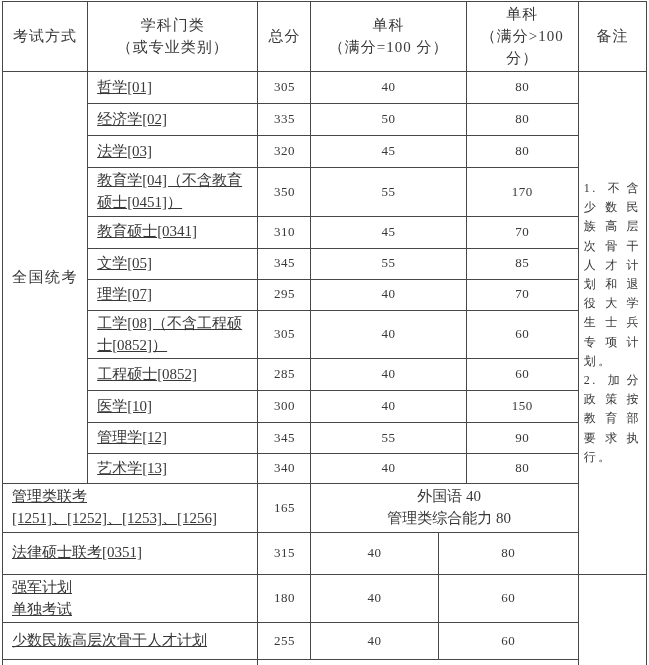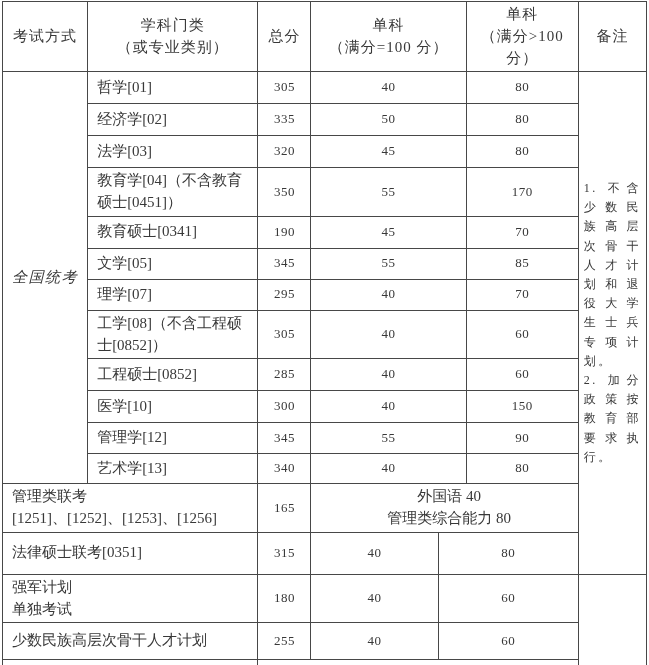--- a/index.html
+++ b/index.html
@@ -21,24 +21,24 @@
     border: 1px solid #474747;
     text-align: center;
     vertical-align: middle;
     font-weight: normal;
     font-size: 15px;
     padding: 2px 4px;
     overflow: hidden;
     line-height: 1.45;
   }
   .pre { white-space: pre-line; }
-  .left { text-align: left; padding-left: 9px; }
+  .left { text-align: left; padding-left: 9px; text-decoration: underline; }
   .num { font-size: 13px; letter-spacing: 0.5px; }
   .hdr { letter-spacing: 1px; }
-  .exam-mode { letter-spacing: 1.5px; font-style: italic; }
+  .exam-mode { letter-spacing: 1.5px; }
   .remark-cell {
     font-size: 12px;
     text-align: justify;
     vertical-align: middle;
     padding: 4px 5px;
     letter-spacing: 2.5px;
     line-height: 1.6;
     white-space: pre-line;
   }
   .subject-note { text-align: center; padding-left: 13px; }
@@ -92,21 +92,21 @@
     <td class="num">80</td>
   </tr>
   <tr style="height:46px">
     <td class="left">教育学[04]（不含教育硕士[0451]）</td>
     <td class="num">350</td>
     <td class="num" colspan="2">55</td>
     <td class="num">170</td>
   </tr>
   <tr style="height:32px">
     <td class="left">教育硕士[0341]</td>
-    <td class="num">190</td>
+    <td class="num">310</td>
     <td class="num" colspan="2">45</td>
     <td class="num">70</td>
   </tr>
   <tr style="height:31px">
     <td class="left">文学[05]</td>
     <td class="num">345</td>
     <td class="num" colspan="2">55</td>
     <td class="num">85</td>
   </tr>
   <tr style="height:31px">

